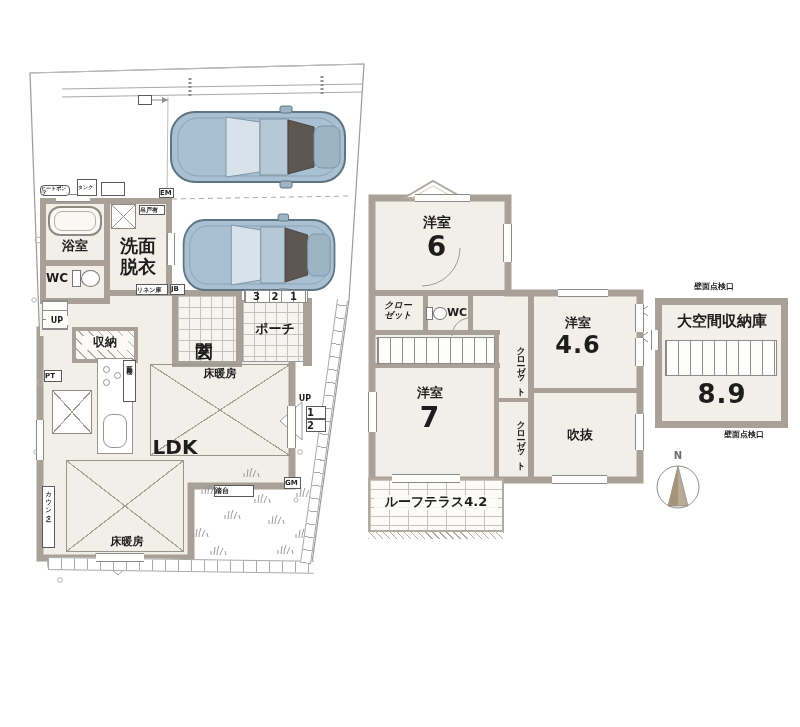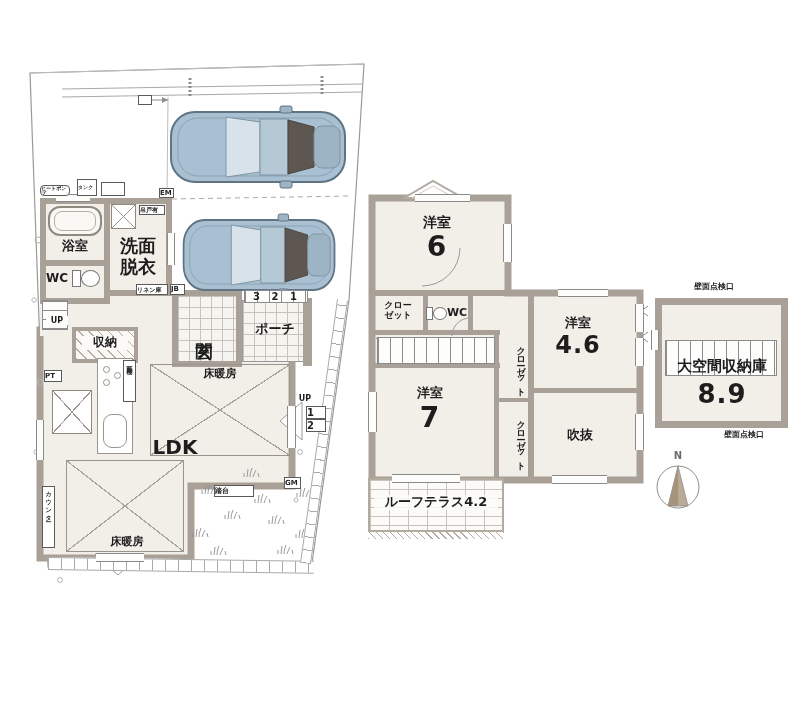--- a/index.html
+++ b/index.html
@@ -256,40 +256,40 @@
   <div class="wall" style="left:468px;top:294px;width:5px;height:38px;"></div>
   <div class="wall" style="left:494px;top:332px;width:5px;height:146px;"></div>
   <div class="wall" style="left:528px;top:293px;width:6px;height:185px;"></div>
   <div class="wall" style="left:528px;top:388px;width:110px;height:5px;"></div>
   <div class="wall" style="left:496px;top:398px;width:36px;height:4px;"></div>
 
   <div class="stairs" style="left:377px;top:337px;width:118px;height:27px;"></div>
 
   <div class="lbl" style="left:402px;top:214px;width:70px;font-size:14px;">洋室</div>
   <div class="lbl num" style="left:402px;top:231px;width:70px;font-size:28px;">6</div>
-  <div class="lbl" style="left:375px;top:300px;width:46px;font-size:9px;">クロー
+  <div class="lbl" style="left:375px;top:300px;width:46px;font-size:9px;font-style:italic;">クロー
 ゼット</div>
   <div class="toilet-tank" style="left:426px;top:307px;width:7px;height:13px;"></div>
   <div class="toilet-bowl" style="left:433px;top:307px;width:14px;height:13px;"></div>
   <div class="lbl" style="left:446px;top:307px;width:22px;font-size:11px;">WC</div>
   <div class="lbl" style="left:548px;top:316px;width:60px;font-size:13px;">洋室</div>
   <div class="lbl num" style="left:548px;top:332px;width:60px;font-size:24px;">4.6</div>
   <div class="lbl v" style="left:504px;top:335px;width:22px;height:62px;font-size:9px;letter-spacing:0;">クローゼット</div>
   <div class="lbl v" style="left:504px;top:404px;width:22px;height:72px;font-size:9px;letter-spacing:0;">クローゼット</div>
   <div class="lbl" style="left:398px;top:386px;width:64px;font-size:13px;">洋室</div>
   <div class="lbl num" style="left:398px;top:402px;width:64px;font-size:28px;">7</div>
   <div class="lbl" style="left:552px;top:428px;width:56px;font-size:13px;">吹抜</div>
 
   <div class="brick" style="left:368px;top:478px;width:136px;height:54px;"></div>
   <div class="lbl" style="left:374px;top:495px;width:124px;font-size:13px;background:rgba(252,251,249,.85);">ルーフテラス4.2</div>
   <div class="abs" style="left:368px;top:532px;width:136px;height:7px;z-index:2;
               background:repeating-linear-gradient(45deg,#b3aba0 0 1px,transparent 1px 5px);"></div>
 
   <div class="room" style="left:655px;top:298px;width:133px;height:130px;border-width:7px;"></div>
-  <div class="lbl" style="left:660px;top:313px;width:124px;font-size:15px;font-weight:700;margin-top:45px;">大空間収納庫</div>
+  <div class="lbl" style="left:660px;top:313px;width:124px;font-size:15px;font-weight:700;">大空間収納庫</div>
   <div class="stairs" style="left:665px;top:340px;width:112px;height:36px;"></div>
   <div class="lbl num" style="left:690px;top:380px;width:64px;font-size:26px;">8.9</div>
   <div class="lbl" style="left:684px;top:282px;width:60px;font-size:8px;font-weight:600;">壁面点検口</div>
   <div class="lbl" style="left:714px;top:430px;width:60px;font-size:8px;font-weight:600;">壁面点検口</div>
 
   <div class="lbl" style="left:670px;top:450px;width:16px;font-size:10px;color:#6b6b6b;">N</div>
 
   <div class="window" style="left:56px;top:194px;width:34px;height:8px;"></div>
   <div class="window" style="left:96px;top:553px;width:48px;height:9px;"></div>
   <div class="window" style="left:415px;top:194px;width:55px;height:8px;"></div>

